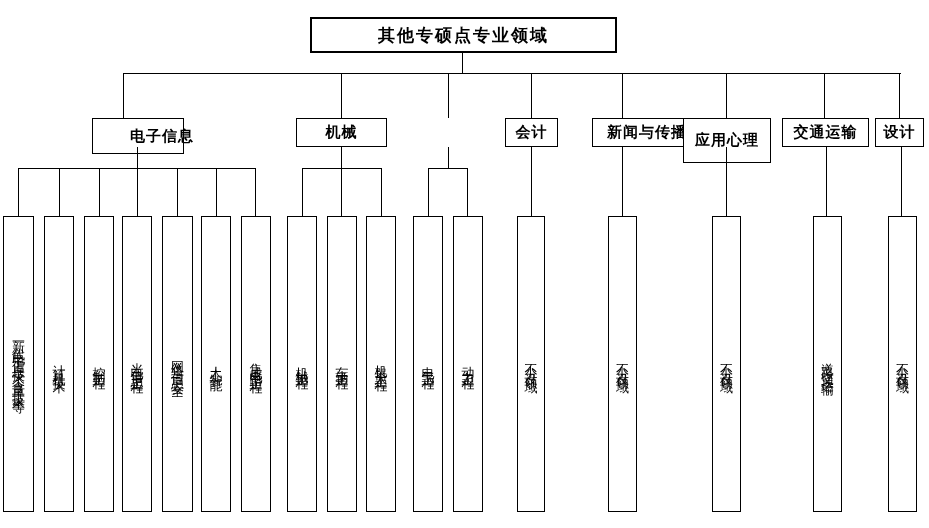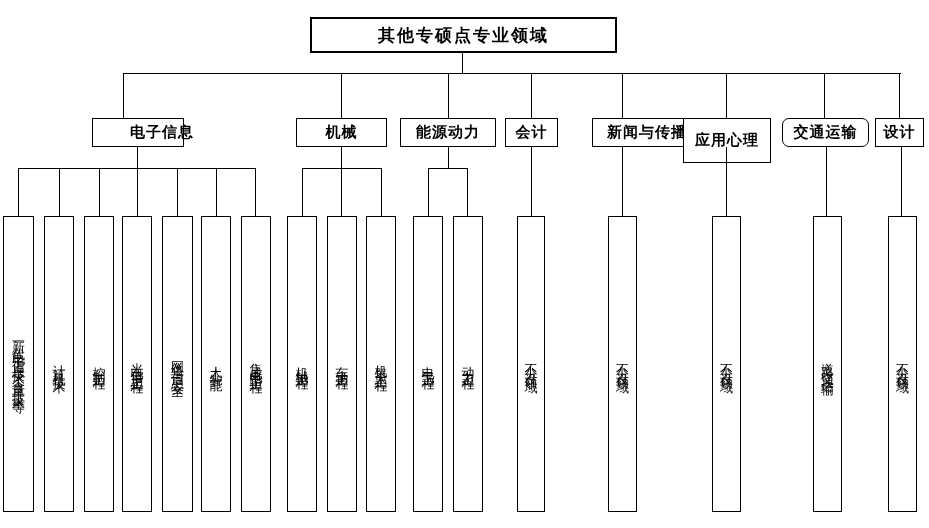--- a/index.html
+++ b/index.html
@@ -28,27 +28,26 @@
 
   <div class="line" style="left:123px;top:73px;width:1px;height:45px;"></div>
   <div class="line" style="left:341px;top:73px;width:1px;height:45px;"></div>
   <div class="line" style="left:448px;top:73px;width:1px;height:45px;"></div>
   <div class="line" style="left:531px;top:73px;width:1px;height:45px;"></div>
   <div class="line" style="left:622px;top:73px;width:1px;height:45px;"></div>
   <div class="line" style="left:726px;top:73px;width:1px;height:45px;"></div>
   <div class="line" style="left:824px;top:73px;width:1px;height:45px;"></div>
   <div class="line" style="left:899px;top:73px;width:1px;height:45px;"></div>
 
-  <div class="box cat-box" style="left:92px;top:118px;width:92px;height:29px;padding-left:48px;">电子信息</div>
+  <div class="box cat-box" style="left:92px;top:118px;width:92px;height:36px;padding-left:48px;">电子信息</div>
   <div class="box cat-box" style="left:296px;top:118px;width:91px;height:29px;">机械</div>
-  <div class="box cat-box" style="left:400px;top:118px;width:96px;height:29px;">能源动力</div>
   <div class="box cat-box" style="left:505px;top:118px;width:53px;height:29px;">会计</div>
   <div class="box cat-box" style="left:592px;top:118px;width:110px;height:29px;">新闻与传播</div>
   <div class="box cat-box" style="left:683px;top:118px;width:88px;height:45px;">应用心理</div>
-  <div class="box cat-box" style="left:782px;top:118px;width:87px;height:29px;border-radius:7px;">交通运输</div>
+  <div class="box cat-box" style="left:782px;top:118px;width:87px;height:29px;">交通运输</div>
   <div class="box cat-box" style="left:875px;top:118px;width:49px;height:29px;">设计</div>
 
   <div class="line" style="left:137px;top:147px;width:1px;height:69px;"></div>
   <div class="line" style="left:18px;top:168px;width:238px;height:1px;"></div>
   <div class="line" style="left:18px;top:168px;width:1px;height:48px;"></div>
   <div class="line" style="left:59px;top:168px;width:1px;height:48px;"></div>
   <div class="line" style="left:99px;top:168px;width:1px;height:48px;"></div>
   <div class="line" style="left:177px;top:168px;width:1px;height:48px;"></div>
   <div class="line" style="left:216px;top:168px;width:1px;height:48px;"></div>
   <div class="line" style="left:255px;top:168px;width:1px;height:48px;"></div>

